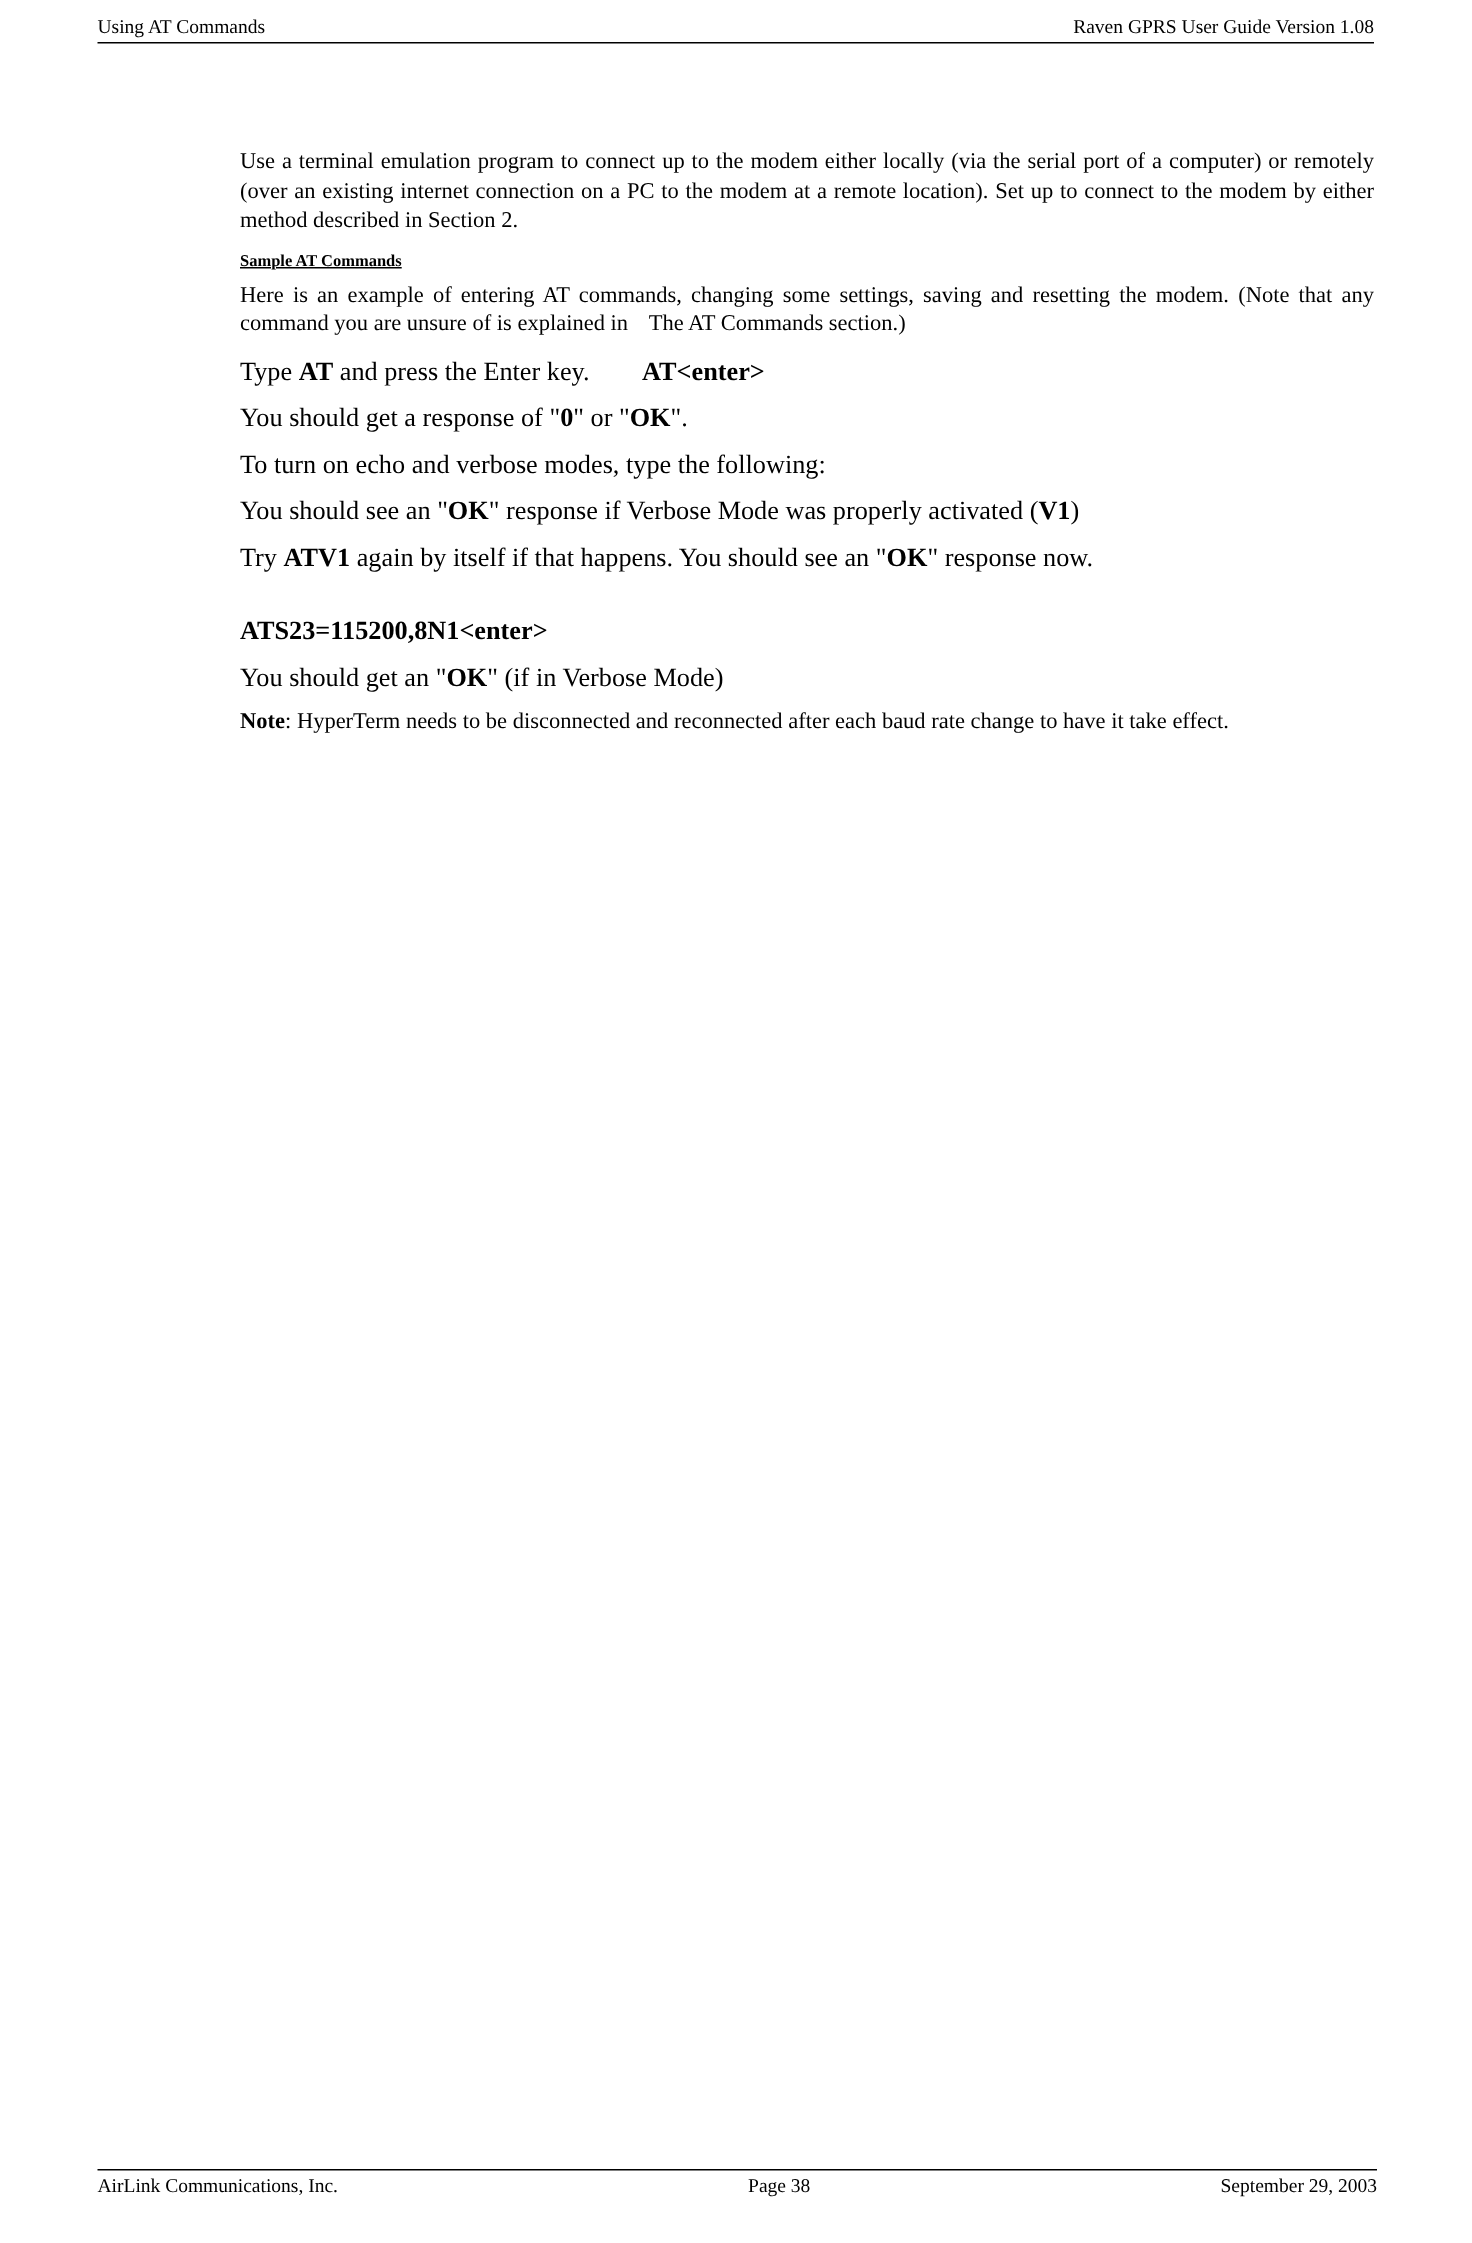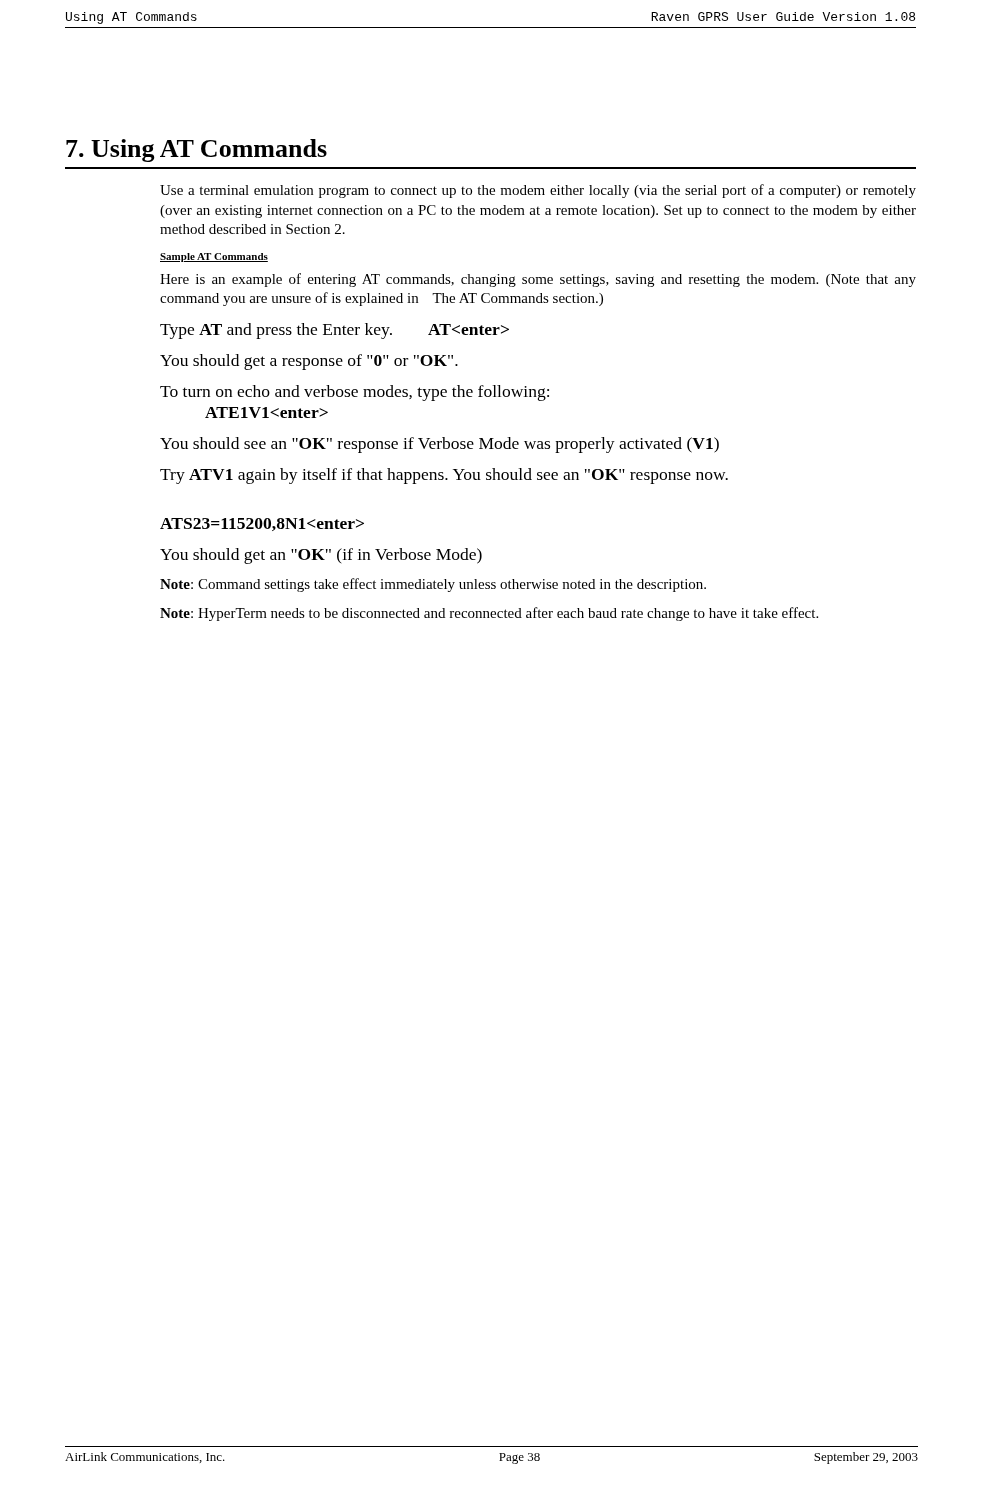--- a/index.html
+++ b/index.html
@@ -14,22 +14,21 @@
       font-family: Georgia, 'Times New Roman', serif;
       position: relative;
       padding: 10px 65px 30px 65px;
     }
     .header {
       display: flex;
       justify-content: space-between;
       font-size: 13px;
       padding-bottom: 2px;
       border-bottom: 1px solid #000;
-      margin-bottom: 106px;
-      font-family: Liberation Mono, monospace;
+      margin-bottom: 70px;
     }
     .content {
       padding-left: 95px;
     }
     .section-title {
       font-size: 26px;
       font-weight: bold;
       border-bottom: 2px solid #000;
       padding-bottom: 3px;
       margin-bottom: 12px;
@@ -77,64 +76,59 @@
   </style>
 </head>
 <body>
 
 <div class="header">
   <span>Using AT Commands</span>
   <span>Raven GPRS User Guide Version 1.08</span>
 </div>
 
 <div class="content">
-  <h1 class="section-title">7.  Using AT Commands</h1>
 
   <p class="body-text">Use a terminal emulation program to connect up to the modem either locally (via the serial port of a computer) or remotely (over an existing internet connection on a PC to the modem at a remote location). Set up to connect to the modem by either method described in Section 2.</p>
 
   <p class="subtitle">Sample AT Commands</p>
 
   <p class="body-text">
     <span>Here is an example of entering AT commands, changing some settings, saving and resetting the modem. (Note that any command you are unsure of is explained in </span><span class="italic">The AT Commands</span><span> section.)</span>
   </p>
 
   <p class="cmd-line">
     <span>Type </span><span class="bold">AT</span><span style="white-space: pre;"> and press the Enter key.        </span><span class="bold">AT&lt;enter&gt;</span>
   </p>
 
   <p class="cmd-line">
     <span>You should get a response of "</span><span class="bold">0</span><span>" or "</span><span class="bold">OK</span><span>".</span>
   </p>
 
   <div class="cmd-line">
     <div>To turn on echo and verbose modes, type the following:</div>
-    <div class="indent bold">ATE1V1&lt;enter&gt;</div>
   </div>
 
   <p class="cmd-line">
     <span>You should see an "</span><span class="bold">OK</span><span>" response if Verbose Mode was properly activated (</span><span class="bold">V1</span><span>)</span>
   </p>
 
 
   <p class="cmd-line">
     <span>Try </span><span class="bold">ATV1</span><span> again by itself if that happens. You should see an "</span><span class="bold">OK</span><span>" response now.</span>
   </p>
 
   <div class="spacer"></div>
 
 
   <p class="cmd-line bold">ATS23=115200,8N1&lt;enter&gt;</p>
 
   <p class="cmd-line">
     <span>You should get an "</span><span class="bold">OK</span><span>" (if in Verbose Mode)</span>
   </p>
 
-  <p class="body-text">
-    <span class="bold">Note</span><span>: Command settings take effect immediately unless otherwise noted in the description.</span>
-  </p>
 
   <p class="body-text">
     <span class="bold">Note</span><span>: HyperTerm needs to be disconnected and reconnected after each baud rate change to have it take effect.</span>
   </p>
 </div>
 
 <div class="footer">
   <span>AirLink Communications, Inc.</span>
   <span>Page 38</span>
   <span>September 29, 2003</span>

